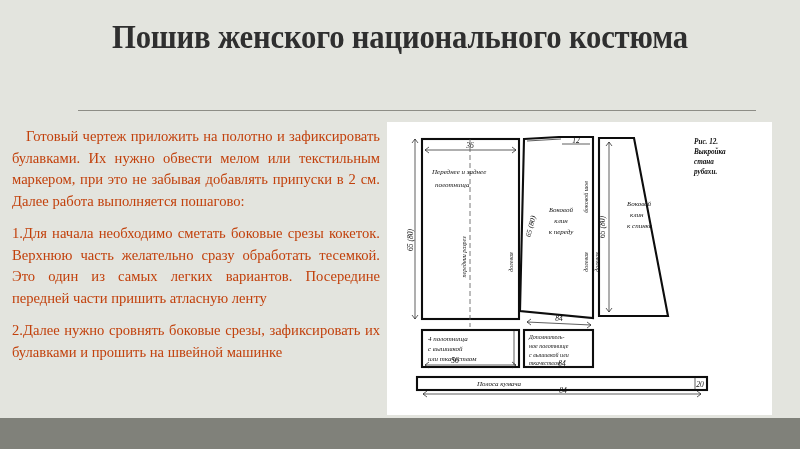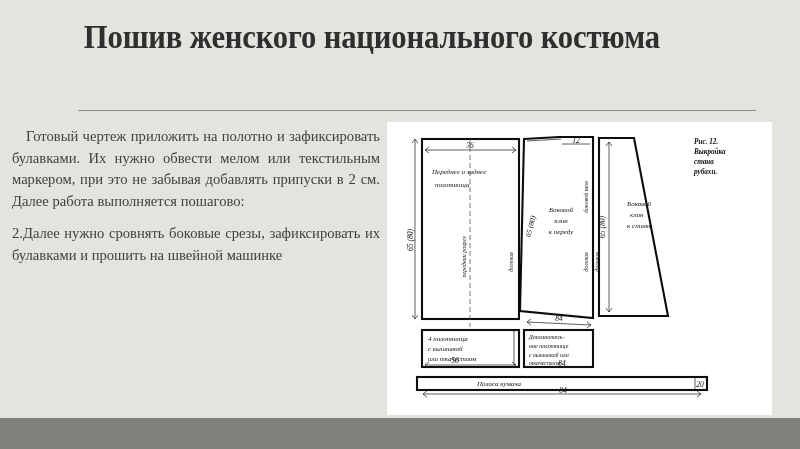--- a/index.html
+++ b/index.html
@@ -27,20 +27,21 @@
     width: 800px;
     height: 31px;
     background: #80817a;
   }
 
   
   #title-block {
     position: absolute;
     left: 60px; top: 16px;
     width: 680px;
+    text-align: center;
   }
   #title-text {
     font-family: "Liberation Serif", "DejaVu Serif", serif;
     font-weight: bold;
     font-size: 33px;
     line-height: 42px;
     color: #2f2f2f;
     letter-spacing: -0.2px;
     transform: scaleX(0.93);
     transform-origin: center top;
@@ -60,21 +61,21 @@
     left: 12px; top: 126px;
     width: 368px;
     color: #403f3d;
   }
   .para {
     font-size: 14.6px;
     line-height: 21.5px;
     text-align: justify;
     text-justify: inter-word;
     margin: 0 0 11px 0;
-    color: #404040;
+    color: #c2410c;
   }
   .para.intro {
     text-indent: 14px;
   }
   .para.last { margin-bottom: 12px; }
 
   
   #figure-panel {
     position: absolute;
     left: 387px; top: 122px;
@@ -131,20 +132,21 @@
 
 <div id="slide">
 
   <div id="title-block">
     <h1 id="title-text">Пошив женского национального костюма</h1>
   </div>
   <div id="title-rule"></div>
 
   <div id="body-col">
     <p class="para intro">Готовый чертеж приложить на полотно и зафиксировать булавками. Их нужно обвести мелом или текстильным маркером, при это не забывая добавлять припуски в 2 см. Далее работа выполняется пошагово:</p>
+    <p class="para">1.Для начала необходимо сметать боковые срезы кокеток. Верхнюю часть желательно сразу обработать тесемкой. Это один из самых легких вариантов. Посередине передней части пришить атласную ленту</p>
     <p class="para last">2.Далее нужно сровнять боковые срезы, зафиксировать их булавками и прошить на швейной машинке</p>
   </div>
 
   <div id="figure-panel">
     <svg id="figure-svg" width="385" height="293" viewBox="0 0 385 293" xmlns="http://www.w3.org/2000/svg">
 
       <rect x="0" y="0" width="385" height="293" fill="#ffffff"></rect>
 
       <rect class="outline" x="35" y="17" width="97" height="180"></rect>
 

